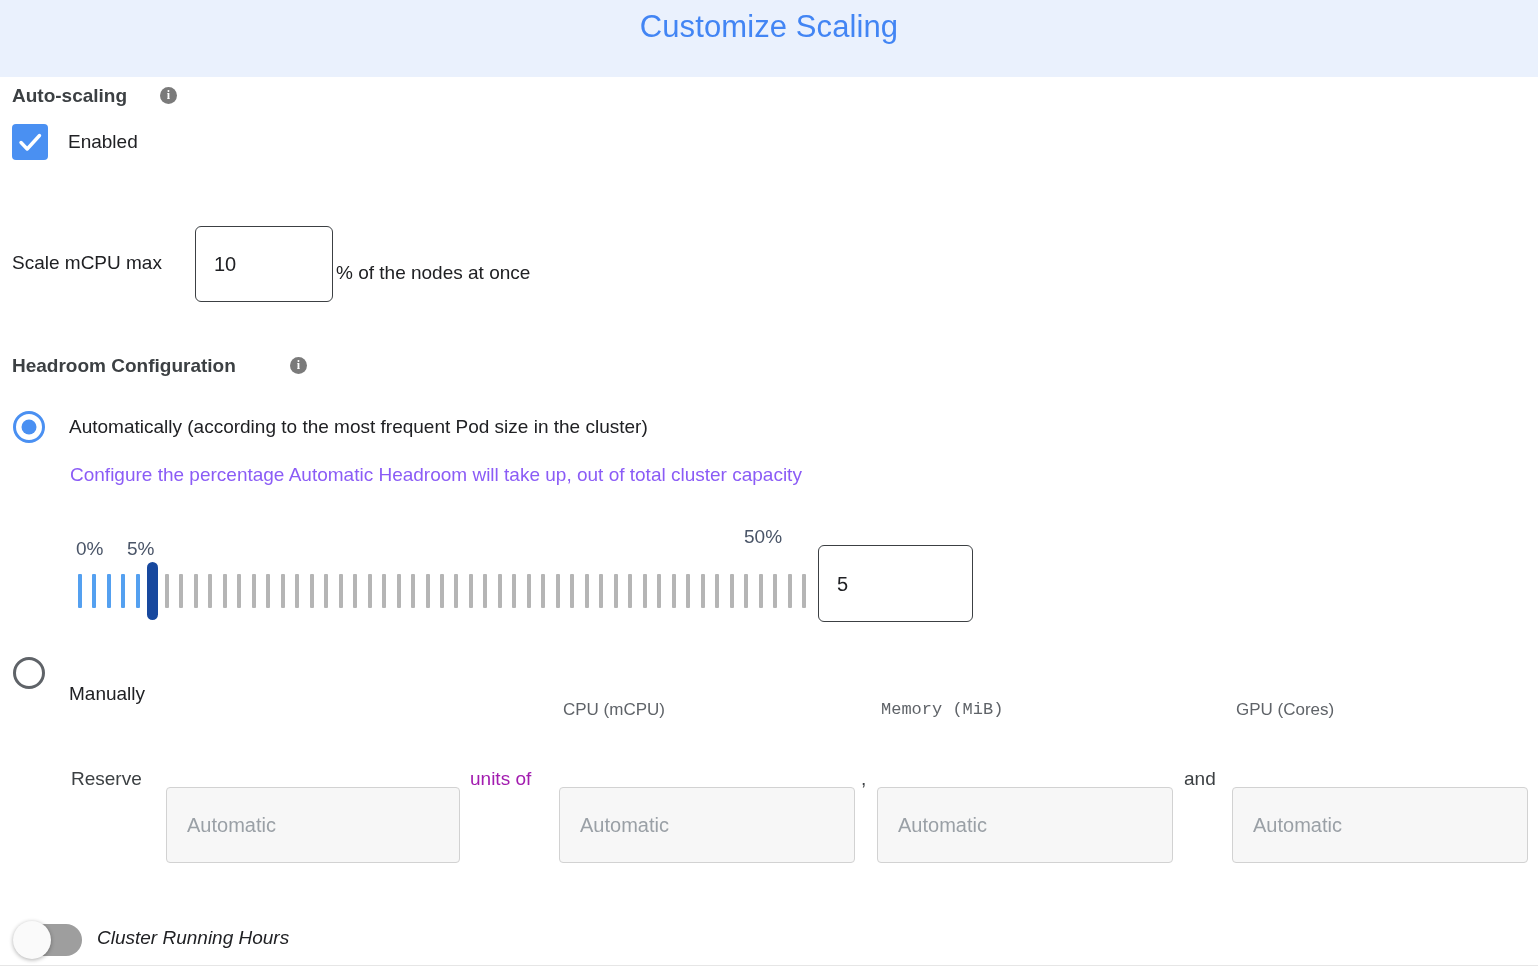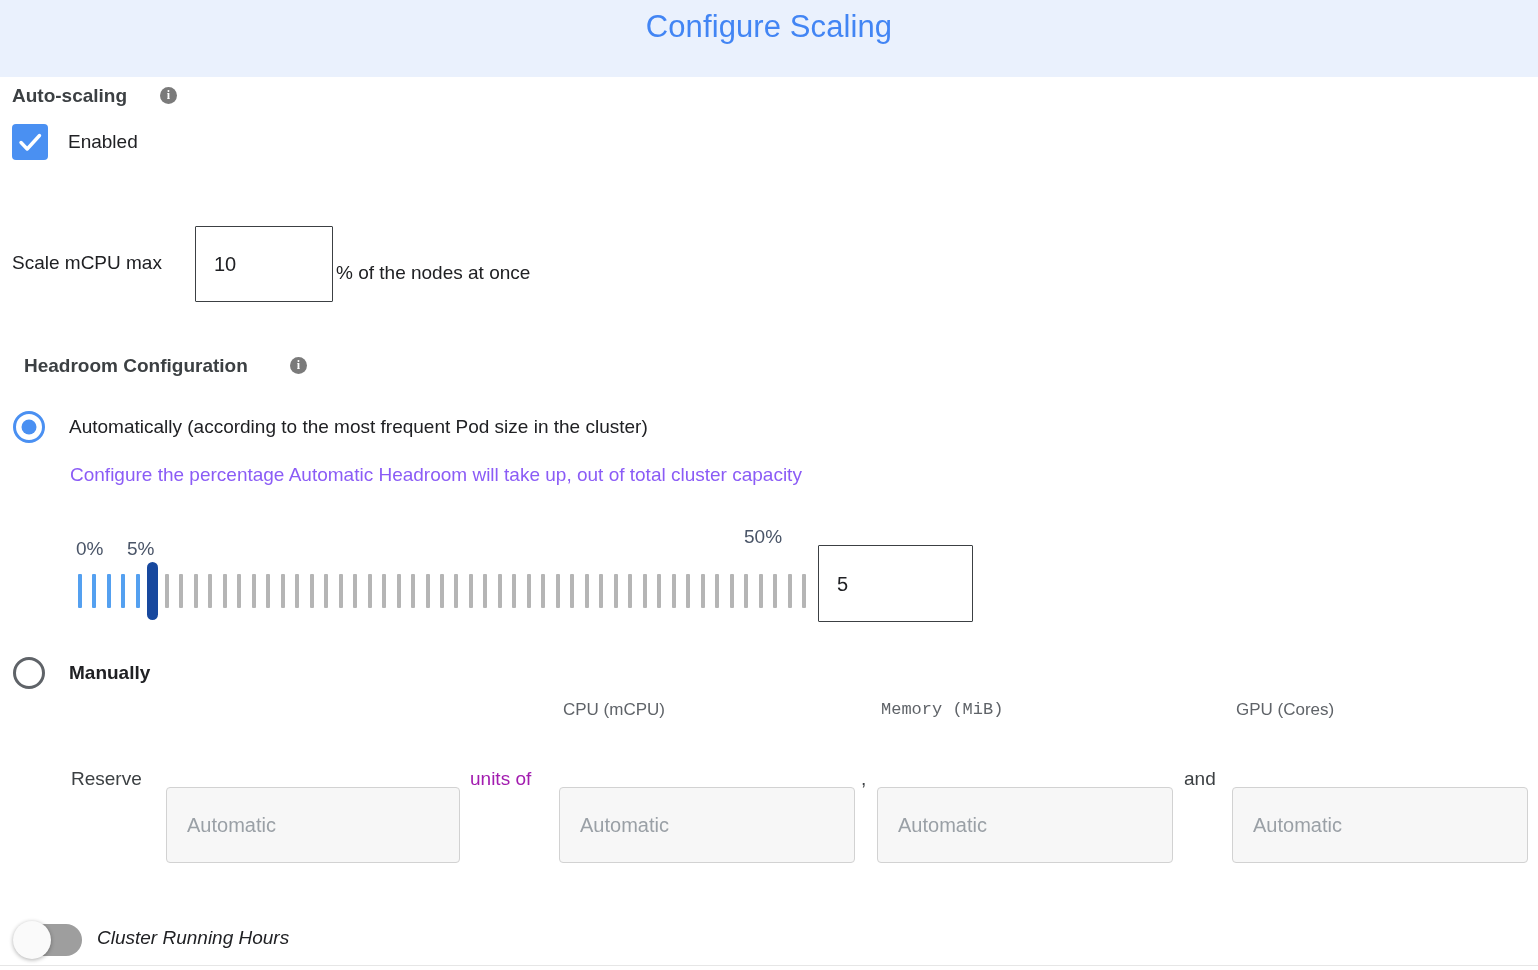--- a/index.html
+++ b/index.html
@@ -57,21 +57,21 @@
     width: 36px; height: 36px; border-radius: 4px;
     background: #4a90f2;
   }
   .checkbox svg { display: block; }
 
   
   .textbox {
     position: absolute;
     border: 1.6px solid #3c4043;
     background: #ffffff;
-    border-radius: 1px;
+    border-radius: 6px;
   }
   .textbox .tb-val {
     position: absolute; left: 18px; top: 50%;
     transform: translateY(-50%);
     font-size: 20px; color: #202124;
   }
 
   
   .radio-outer {
     position: absolute;
@@ -135,39 +135,39 @@
 
   .divider {
     position: absolute; left: 0; width: 1538px;
     height: 1px; background: #e6e6e6;
   }
 </style>
 </head>
 <body>
 
 <div class="header-band"></div>
-<div class="header-title">Configure Scaling</div>
+<div class="header-title">Customize Scaling</div>
 
 <div class="section-heading" style="left:12px; top:85px;">Auto-scaling</div>
 <div class="info-icon" style="left:160px; top:87px;">i</div>
 
 <div class="checkbox" style="left:12px; top:124px;">
   <svg width="36" height="36" viewBox="0 0 36 36">
     <path d="M9 18.5 L15.2 25 L27.5 11.5" fill="none" stroke="#ffffff" stroke-width="3.4" stroke-linecap="round" stroke-linejoin="round"></path>
   </svg>
 </div>
 <div class="plain" style="left:68px; top:131px;">Enabled</div>
 
 <div class="plain" style="left:12px; top:252px;">Scale mCPU max</div>
 <div class="textbox" style="left:195px; top:226px; width:138px; height:76px;">
   <span class="tb-val">10</span>
 </div>
 <div class="plain" style="left:336px; top:262px;">% of the nodes at once</div>
 
-<div class="section-heading" style="left:24px; top:355px;">Headroom Configuration</div>
+<div class="section-heading" style="left:12px; top:355px;">Headroom Configuration</div>
 <div class="info-icon" style="left:290px; top:357px;">i</div>
 
 <div class="radio-outer on" style="left:13px; top:411px;">
   <span class="radio-dot"></span>
 </div>
 <div class="plain" style="left:69px; top:416px;">Automatically (according to the most frequent Pod size in the cluster)</div>
 <div class="plain" style="left:70px; top:464px; font-size:19px; color:#8b5cf6;">Configure the percentage Automatic Headroom will take up, out of total cluster capacity</div>
 
 <div class="slider-tip" id="tip-min" style="left:76px; top:538px;">0%</div>
 <div class="slider-tip" id="tip-cur" style="left:127px; top:538px;">5%</div>
@@ -228,21 +228,21 @@
       <span class="tick" style="left: 724px;"></span>
     </div>
   <div class="slider-thumb" id="slider-thumb" style="left: 68.9px;"></div>
 </div>
 
 <div class="textbox" style="left:818px; top:545px; width:155px; height:77px;">
   <span class="tb-val">5</span>
 </div>
 
 <div class="radio-outer" style="left:13px; top:657px;"></div>
-<div class="plain" style="left:69px; top:662px;font-weight:bold;">Manually</div>
+<div class="plain" style="left:69px; top:683px;">Manually</div>
 
 <div class="sub-label" style="left:563px; top:700px;">CPU (mCPU)</div>
 <div class="sub-label" style="left:881px; top:700px;font-family:Liberation Mono, monospace;">Memory (MiB)</div>
 <div class="sub-label" style="left:1236px; top:700px;">GPU (Cores)</div>
 
 <div class="plain" style="left:71px; top:768px; color:#3c4043;">Reserve</div>
 
 <div class="dis-input" style="left:166px; top:742px; width:294px; height:76px;">
   <span class="ph">Automatic</span>
 </div>

